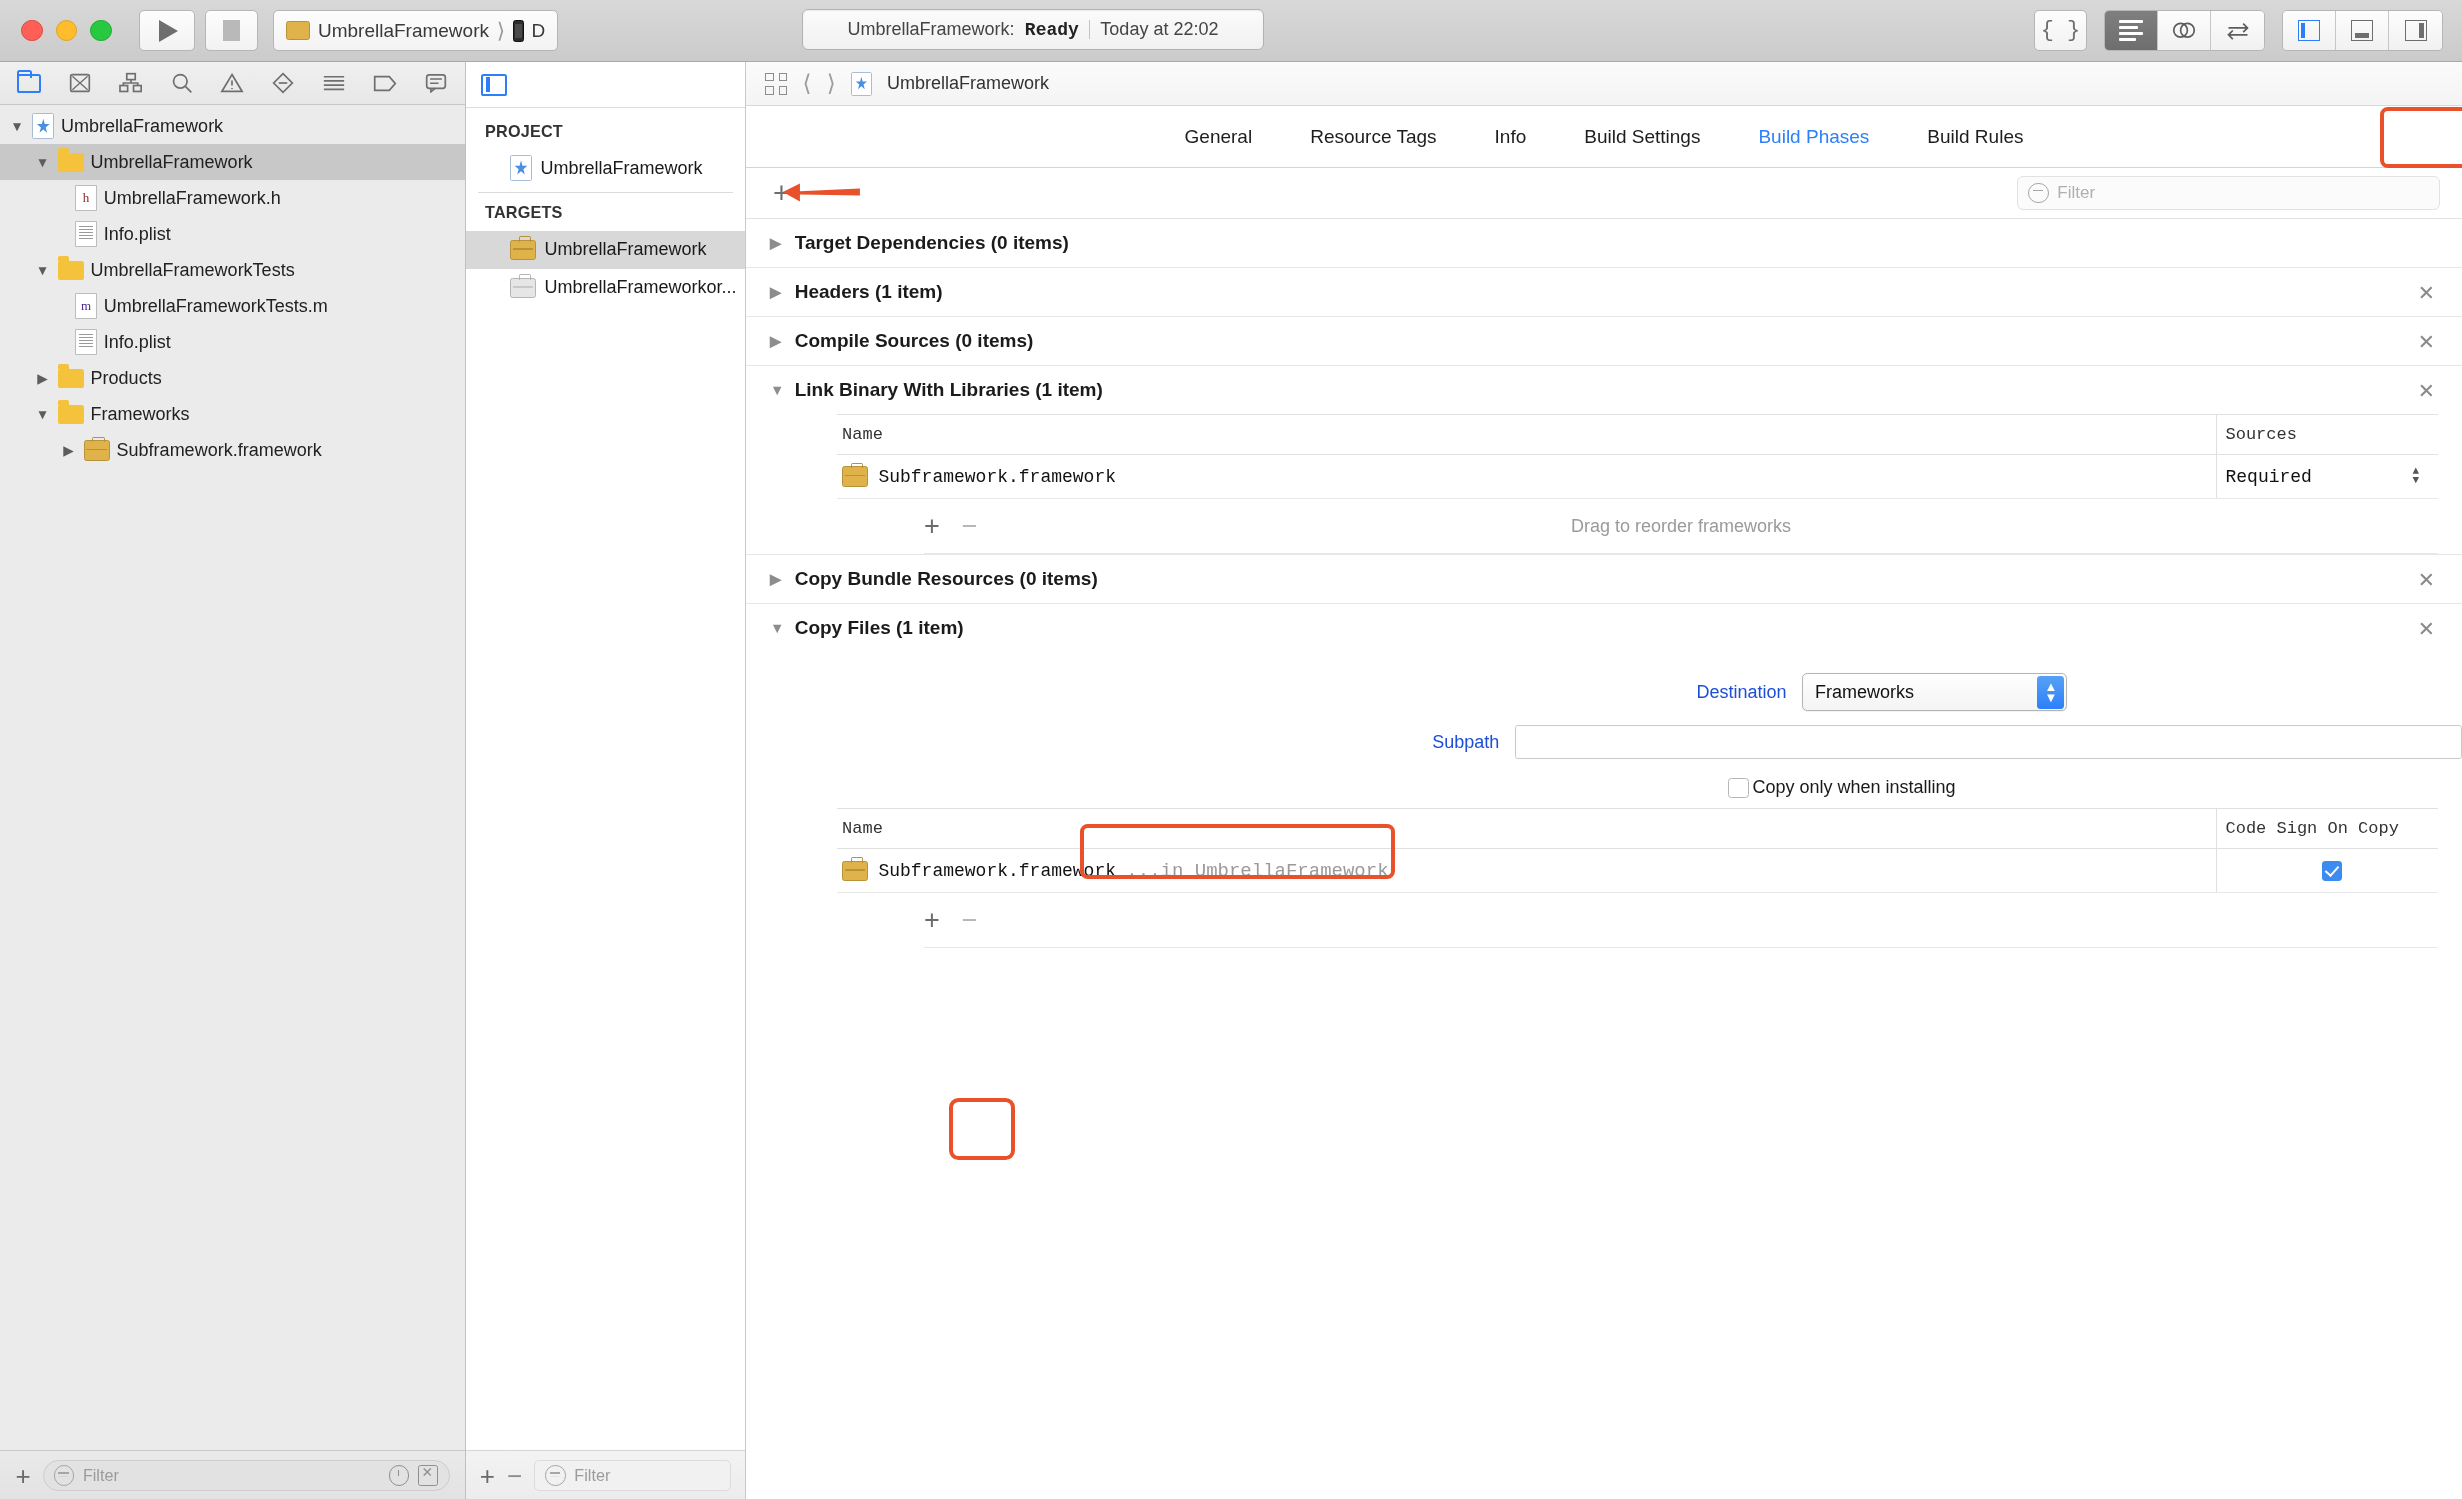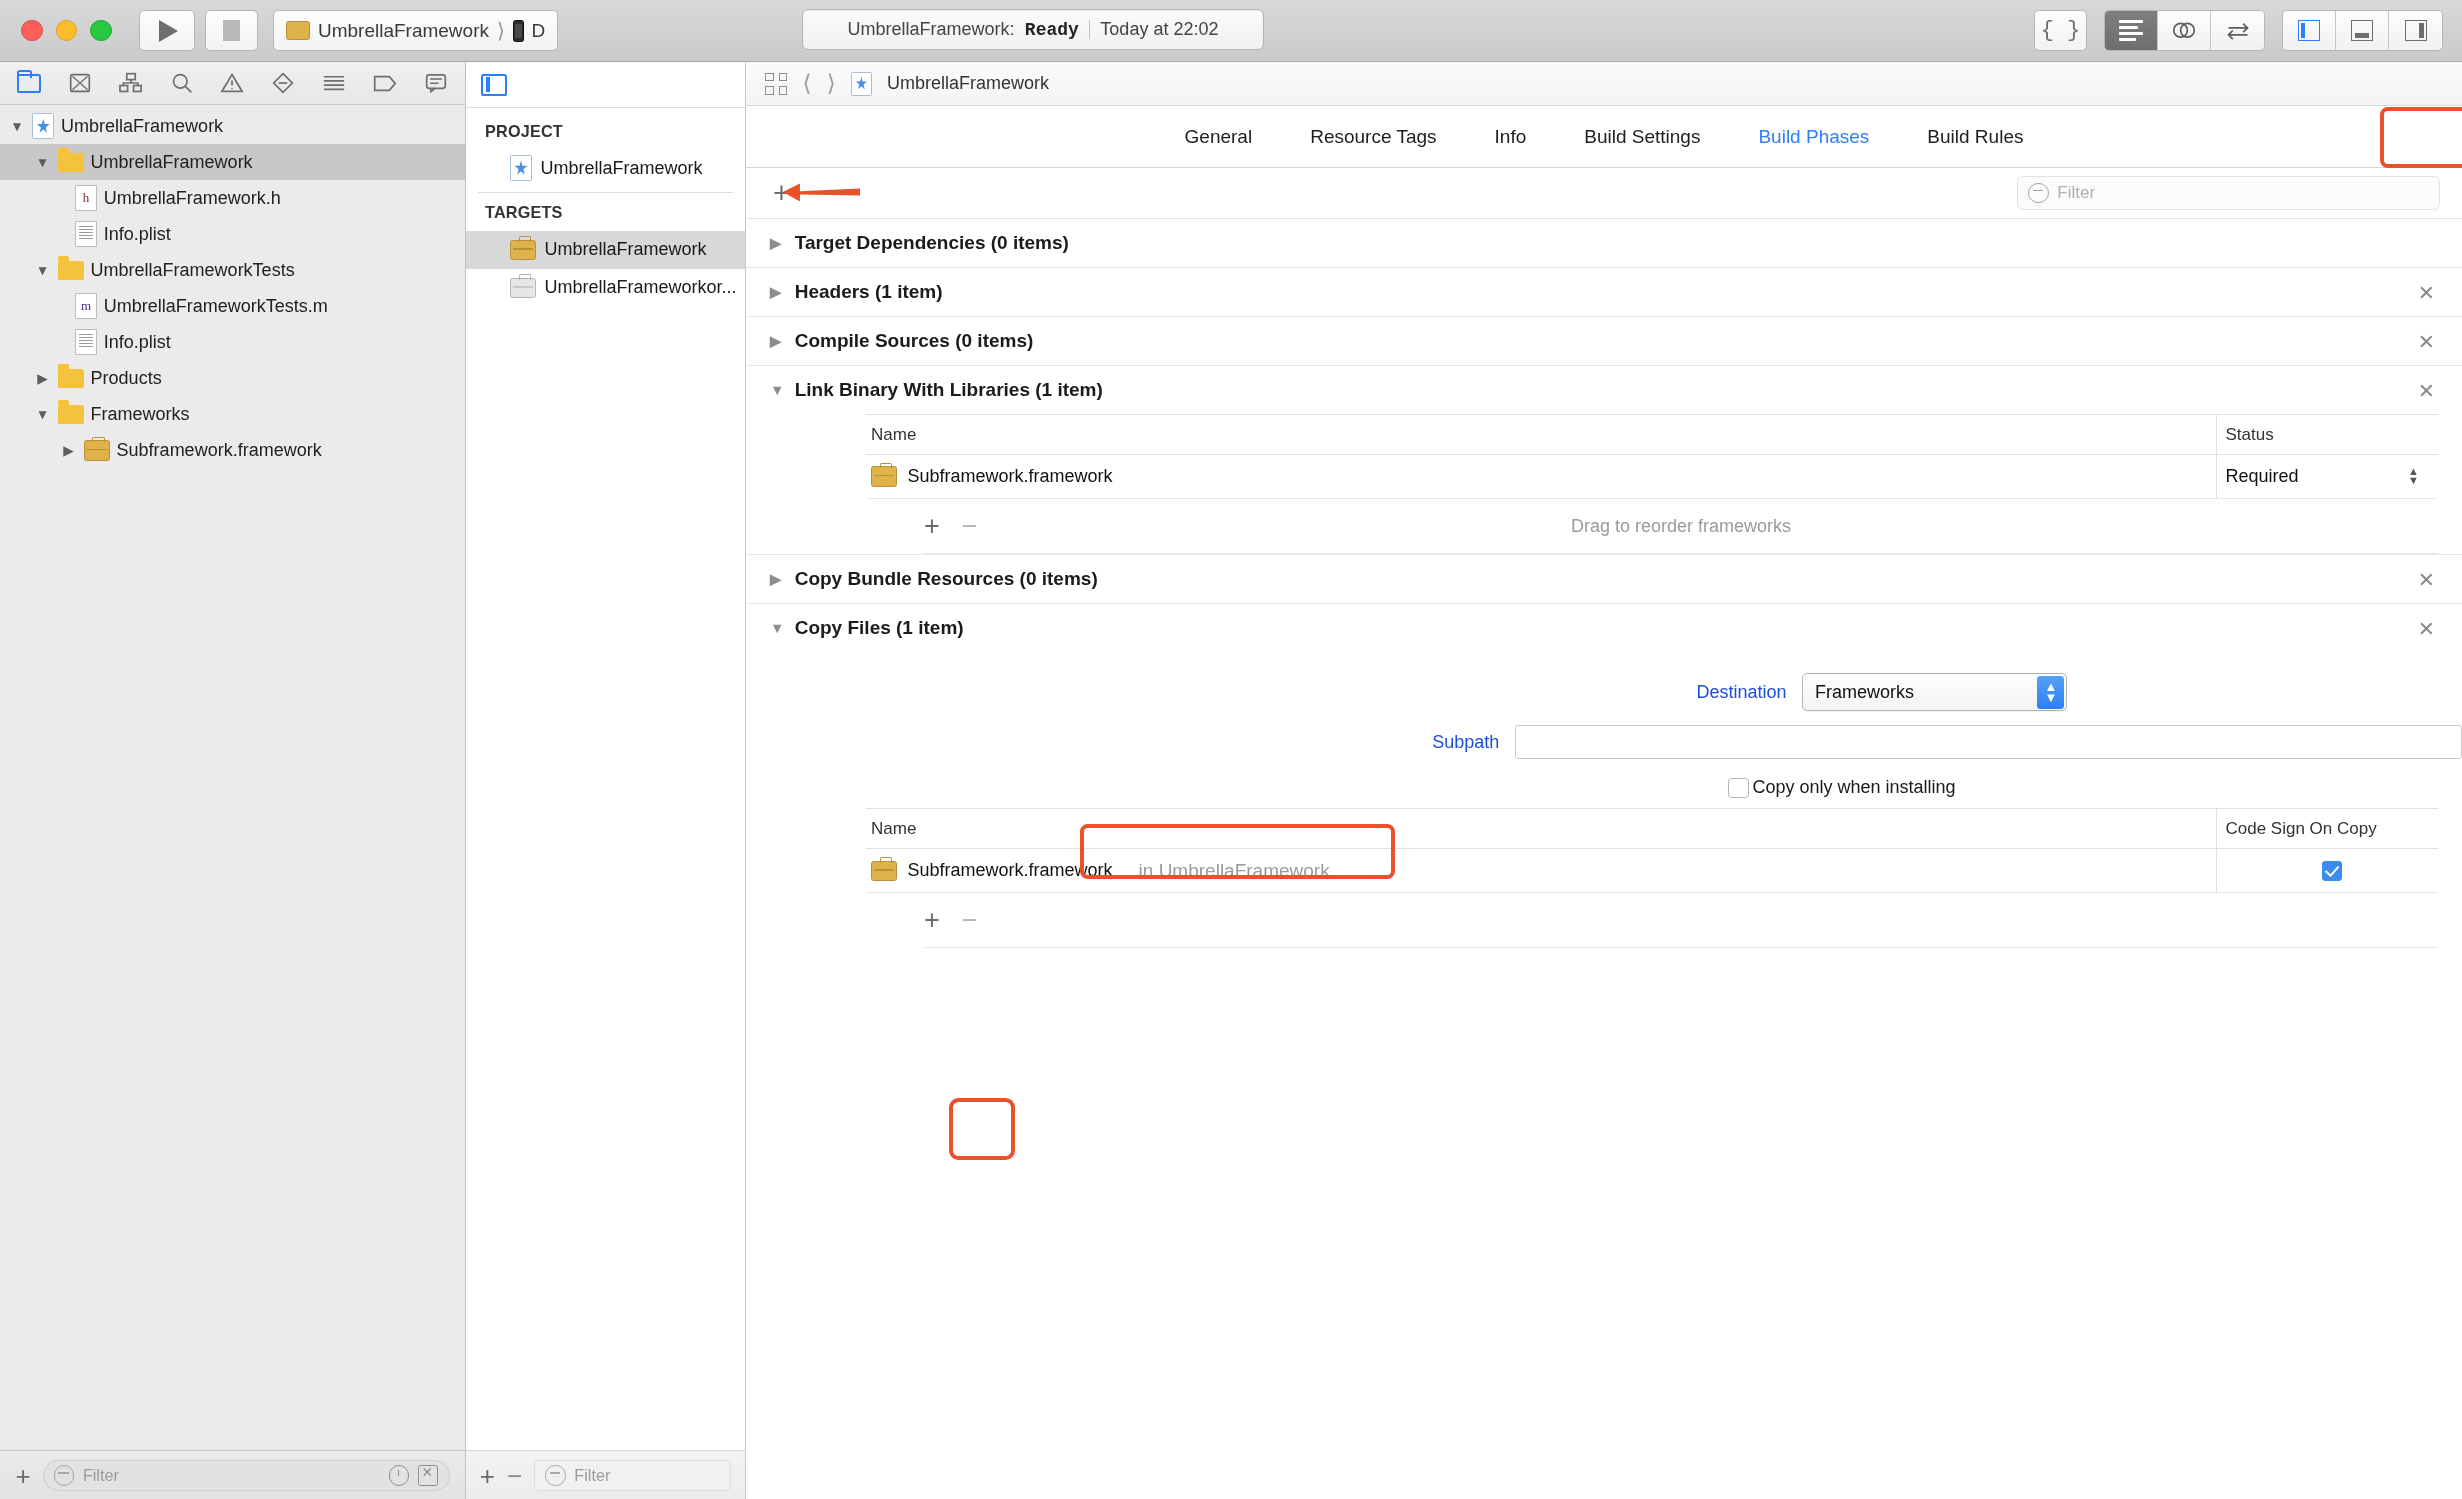--- a/index.html
+++ b/index.html
@@ -210,21 +210,21 @@
   .phases { flex: 1; overflow: hidden; background: #fff; }
   .phase { border-bottom: 0.9px solid #e6e6e6; position: relative; }
   .phase-head {
     height: 48px; display:flex; align-items:center; gap: 11px; padding-left: 24px;
     font-size: 19px; font-weight: bold; color:#1b1b1b;
   }
   .disc { color:#8d8d8d; font-size: 14.5px; width: 13.7px; }
   .x-btn { position:absolute; right: 27px; top: 15.4px; color:#8a8a8a; font-size: 20.5px; line-height: 1; }
 
   .phase-body { padding-left: 0; }
-  .tbl { margin: 0 24px 0 120px; }
+  .tbl { margin: 0 24px 0 91px; font-family: Liberation Mono, monospace; }
   .tbl-head {
     display:flex; align-items:center; height: 41px; font-size: 17px; color:#333;
     border-top: 0.9px solid #e0e0e0; border-bottom: 0.9px solid #e0e0e0;
   }
   .tbl-row { display:flex; align-items:center; height: 44px; font-size: 18px; color:#111;
     border-bottom: 0.9px solid #e8e8e8; }
   .c-name { flex: 1; display:flex; align-items:center; gap: 10.3px; padding-left: 5.1px; }
   .c-right { width: 222px; flex:none; display:flex; align-items:center; justify-content:flex-start;
     border-left: 0.9px solid #e0e0e0; padding-left: 8.5px; height: 100%; }
   .c-right.hdr { border-left: 0.9px solid #e0e0e0; }
@@ -550,21 +550,21 @@
         <div class="phase">
           <div class="phase-head">
             <span class="disc">▼</span>
             <span>Link Binary With Libraries (1 item)</span>
           </div>
           <span class="x-btn">✕</span>
           <div class="phase-body">
             <div class="tbl">
               <div class="tbl-head">
                 <div class="c-name">Name</div>
-                <div class="c-right hdr">Status</div>
+                <div class="c-right hdr">Sources</div>
               </div>
               <div class="tbl-row">
                 <div class="c-name">
                   <span class="ic fw"></span>
                   <span>Subframework.framework</span>
                 </div>
                 <div class="c-right" style="justify-content:space-between;padding-right:19px">
                   <span>Required</span>
                   <span class="stepper">
                       <span>▲</span>

